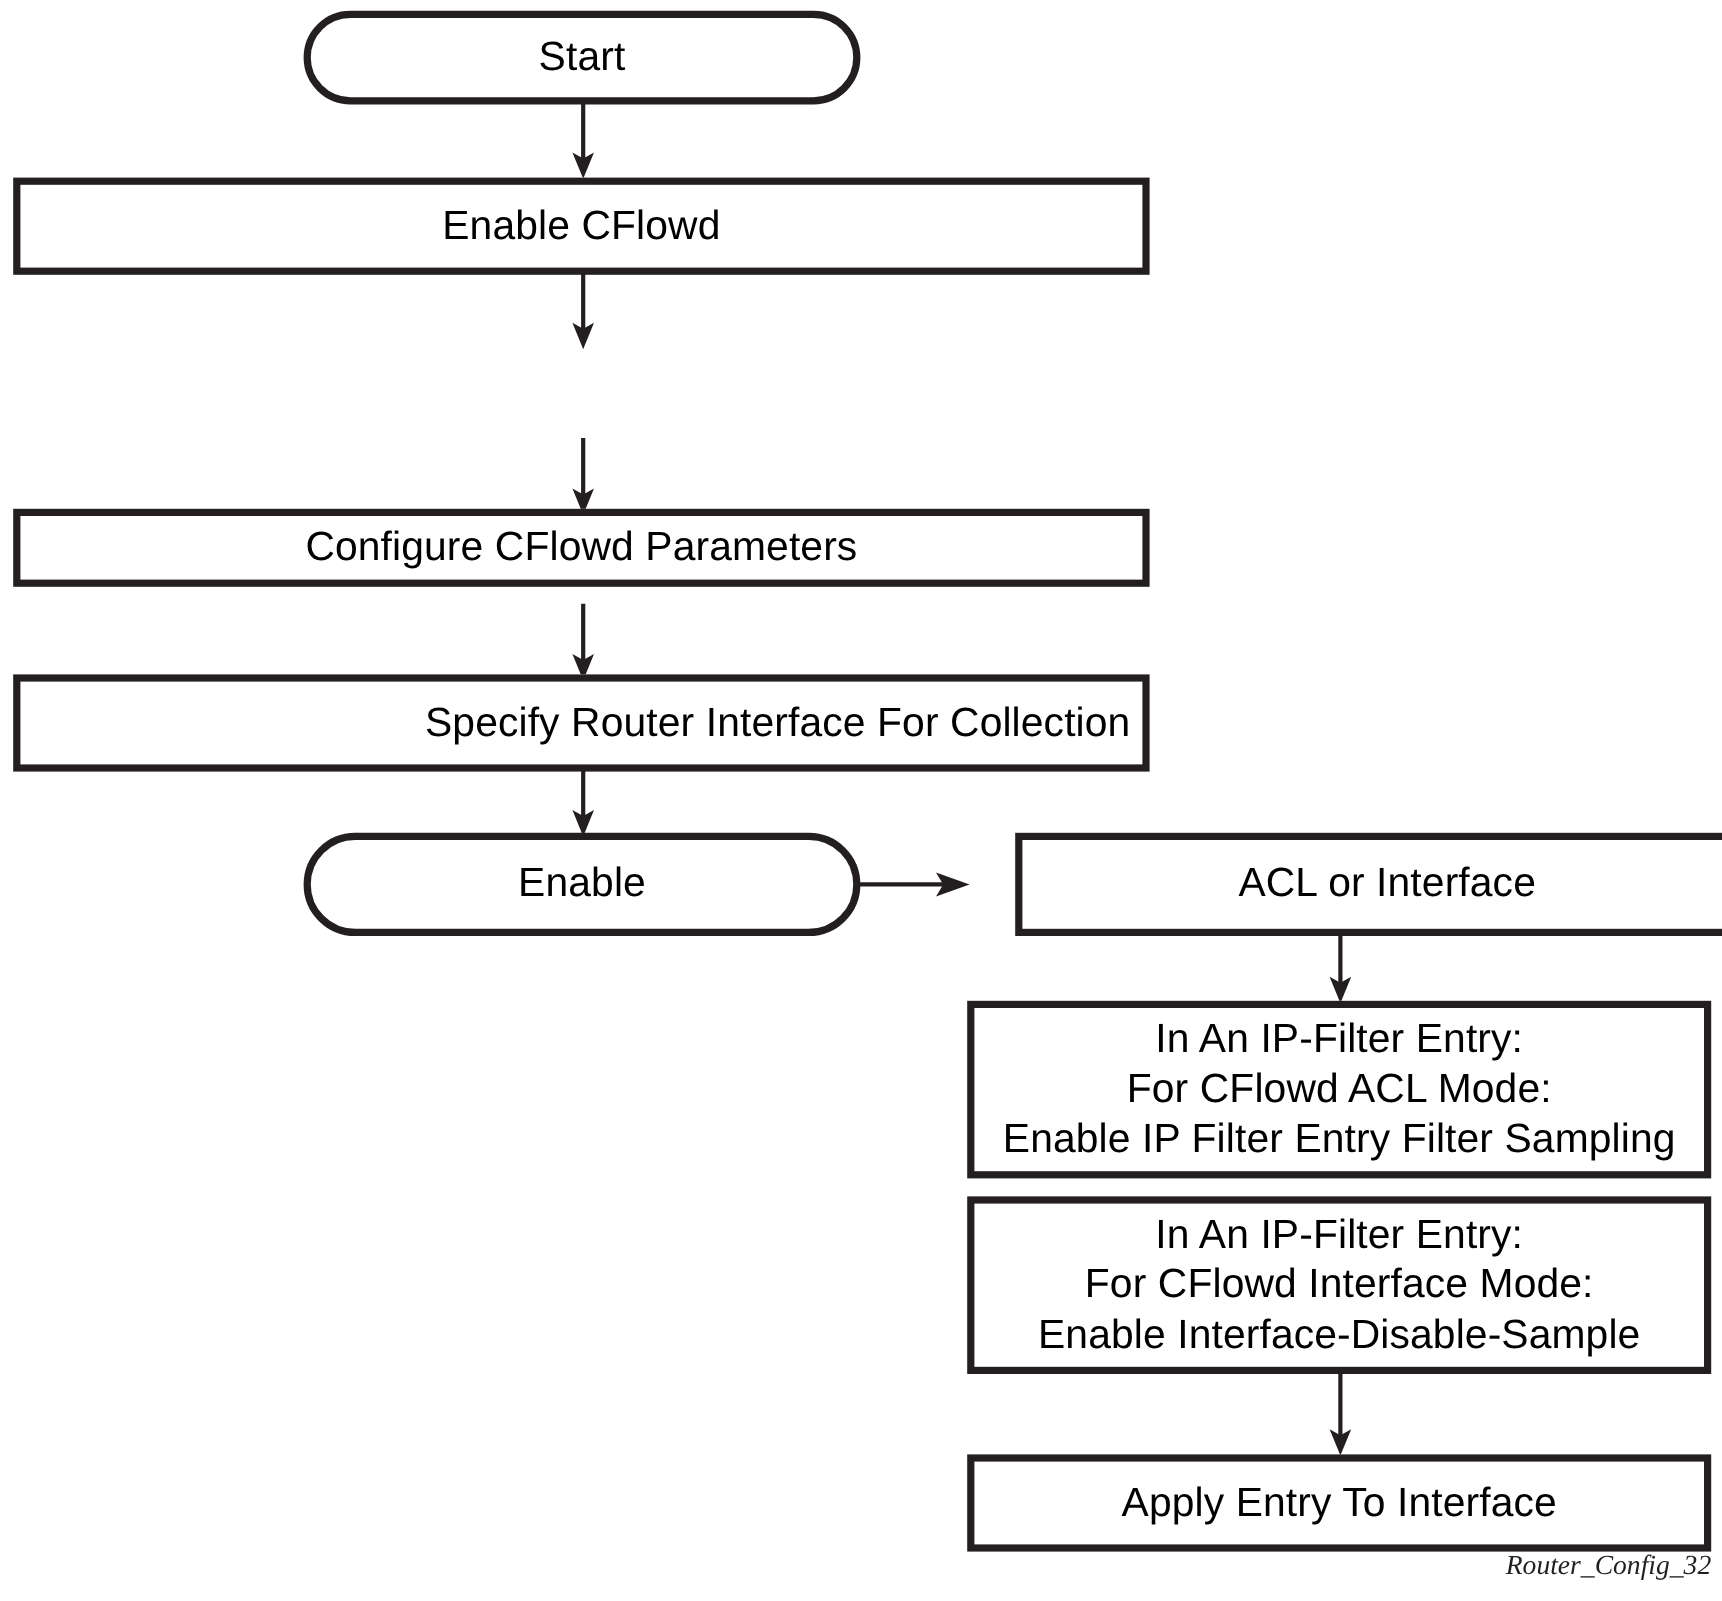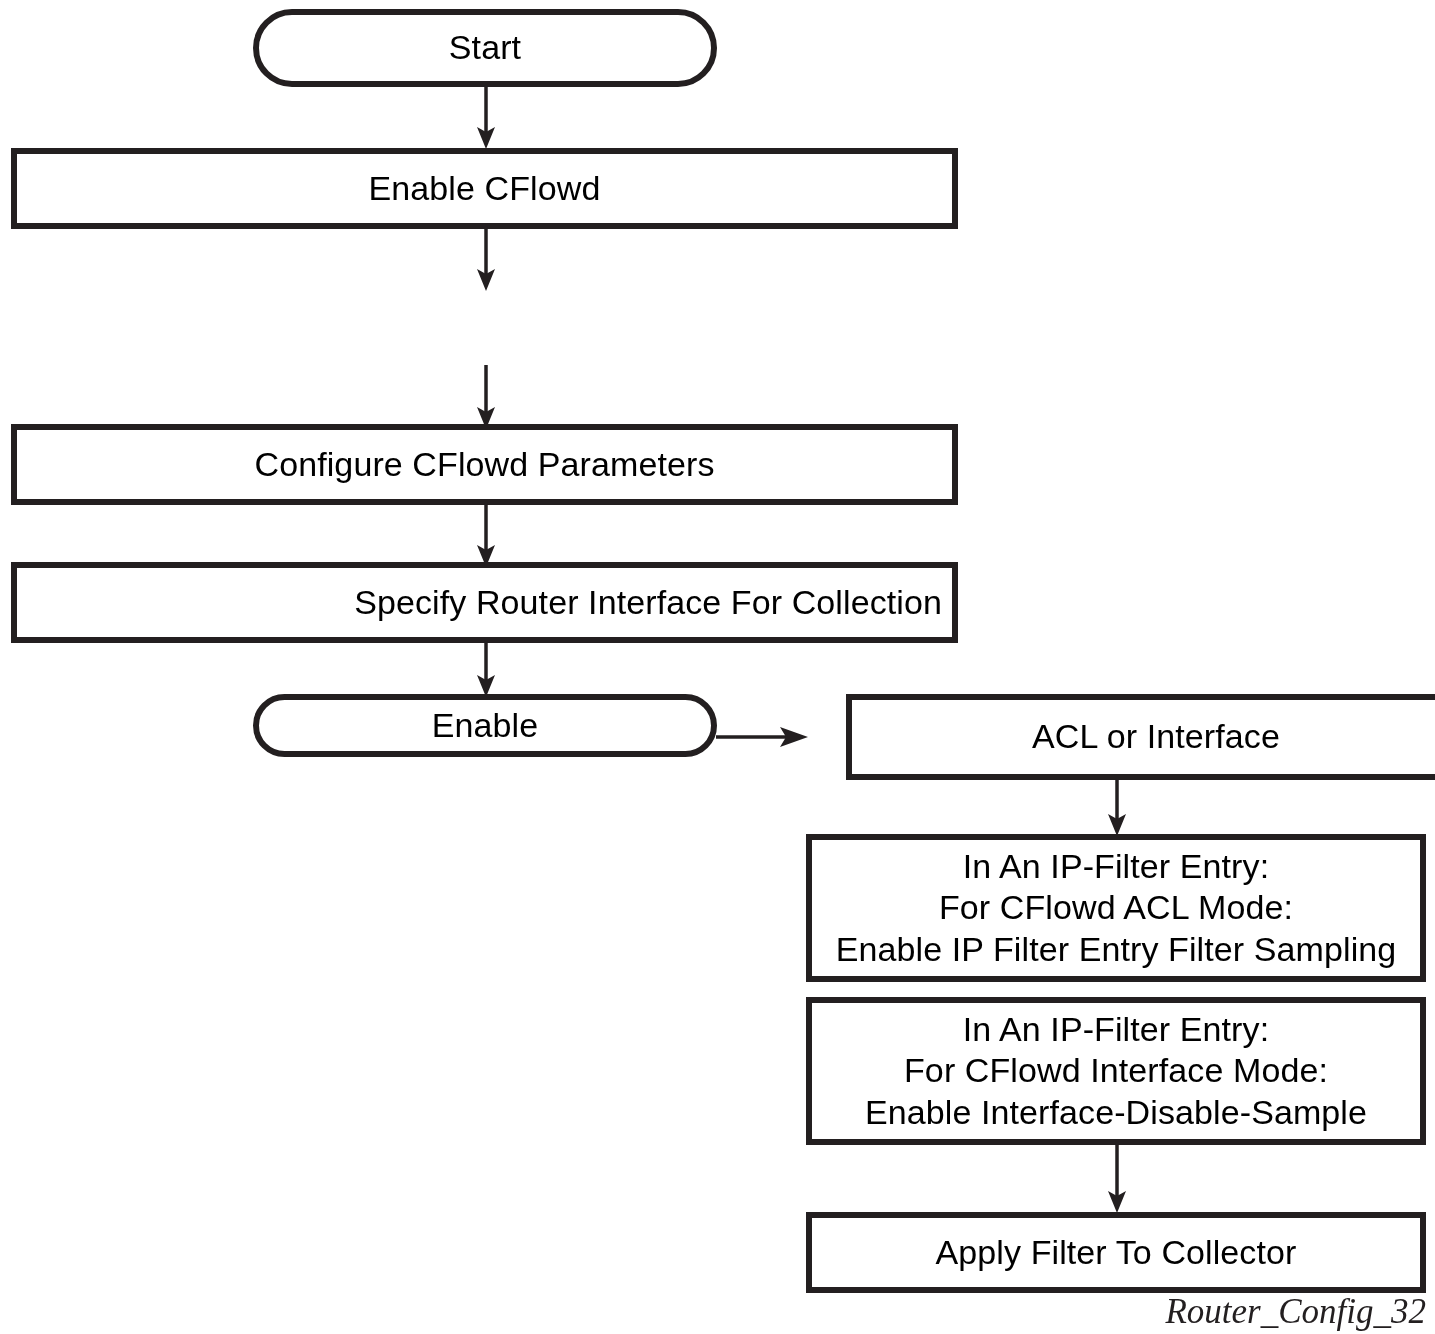--- a/index.html
+++ b/index.html
@@ -38,21 +38,21 @@
     white-space: pre-line;
     padding: 0 10px;
   }
   .connector {
     position: absolute;
   }
   .caption {
     position: absolute;
     font-family: "Liberation Serif", serif;
     font-style: italic;
-    font-size: 35px;
+    font-size: 23px;
     color: #231f20;
     white-space: nowrap;
   }
 </style>
 </head>
 <body>
 
 <div id="canvas">
 
   <div class="node terminator" style="left:253px; top:9px; width:464px; height:78px;">
@@ -72,39 +72,39 @@
     <line x1="21" y1="0" x2="21" y2="52" stroke="#231f20" stroke-width="3.5"></line>
     <polygon points="21,64 12,42 21,47 30,42" fill="#231f20"></polygon>
   </svg>
 
 
   <svg class="connector" style="left:465px; top:365px; width:42px; height:66px;" viewBox="0 0 42 66">
     <line x1="21" y1="0" x2="21" y2="52" stroke="#231f20" stroke-width="3.5"></line>
     <polygon points="21,64 12,42 21,47 30,42" fill="#231f20"></polygon>
   </svg>
 
-  <div class="node" style="left:11px; top:424px; width:947px; height:81px;">
+  <div class="node" style="left:11px; top:424px; width:947px; height:65px;">
     <span class="label">Configure CFlowd Parameters</span>
   </div>
 
   <svg class="connector" style="left:465px; top:503px; width:42px; height:66px;" viewBox="0 0 42 66">
     <line x1="21" y1="0" x2="21" y2="52" stroke="#231f20" stroke-width="3.5"></line>
     <polygon points="21,64 12,42 21,47 30,42" fill="#231f20"></polygon>
   </svg>
 
   <div class="node" style="left:11px; top:562px; width:947px; height:81px;justify-content:flex-end;">
     <span class="label">Specify Router Interface For Collection</span>
   </div>
 
   <svg class="connector" style="left:465px; top:641px; width:42px; height:58px;" viewBox="0 0 42 58">
     <line x1="21" y1="0" x2="21" y2="44" stroke="#231f20" stroke-width="3.5"></line>
     <polygon points="21,56 12,34 21,39 30,34" fill="#231f20"></polygon>
   </svg>
 
-  <div class="node terminator" style="left:253px; top:694px; width:464px; height:63px;">
+  <div class="node terminator" style="left:253px; top:694px; width:464px; height:86px;">
     <span class="label">Enable</span>
   </div>
 
   <svg class="connector" style="left:716px; top:716px; width:96px; height:42px;" viewBox="0 0 96 42">
     <line x1="0" y1="21" x2="72" y2="21" stroke="#231f20" stroke-width="3.5"></line>
     <polygon points="92,21 64,11 70,21 64,31" fill="#231f20"></polygon>
   </svg>
 
   <div class="node" style="left:806px; top:694px; width:620px; height:86px;margin-left:40px;">
     <span class="label">ACL or Interface</span>
@@ -126,18 +126,18 @@
 For CFlowd Interface Mode:
 Enable Interface-Disable-Sample</span>
   </div>
 
   <svg class="connector" style="left:1096px; top:1143px; width:42px; height:72px;" viewBox="0 0 42 72">
     <line x1="21" y1="0" x2="21" y2="58" stroke="#231f20" stroke-width="3.5"></line>
     <polygon points="21,70 12,48 21,53 30,48" fill="#231f20"></polygon>
   </svg>
 
   <div class="node" style="left:806px; top:1212px; width:620px; height:81px;">
-    <span class="label">Apply Filter To Collector</span>
+    <span class="label">Apply Entry To Interface</span>
   </div>
 
   <div class="caption" style="right:9px; top:1292px;">Router_Config_32</div>
 
 </div>
 
 </body></html>

